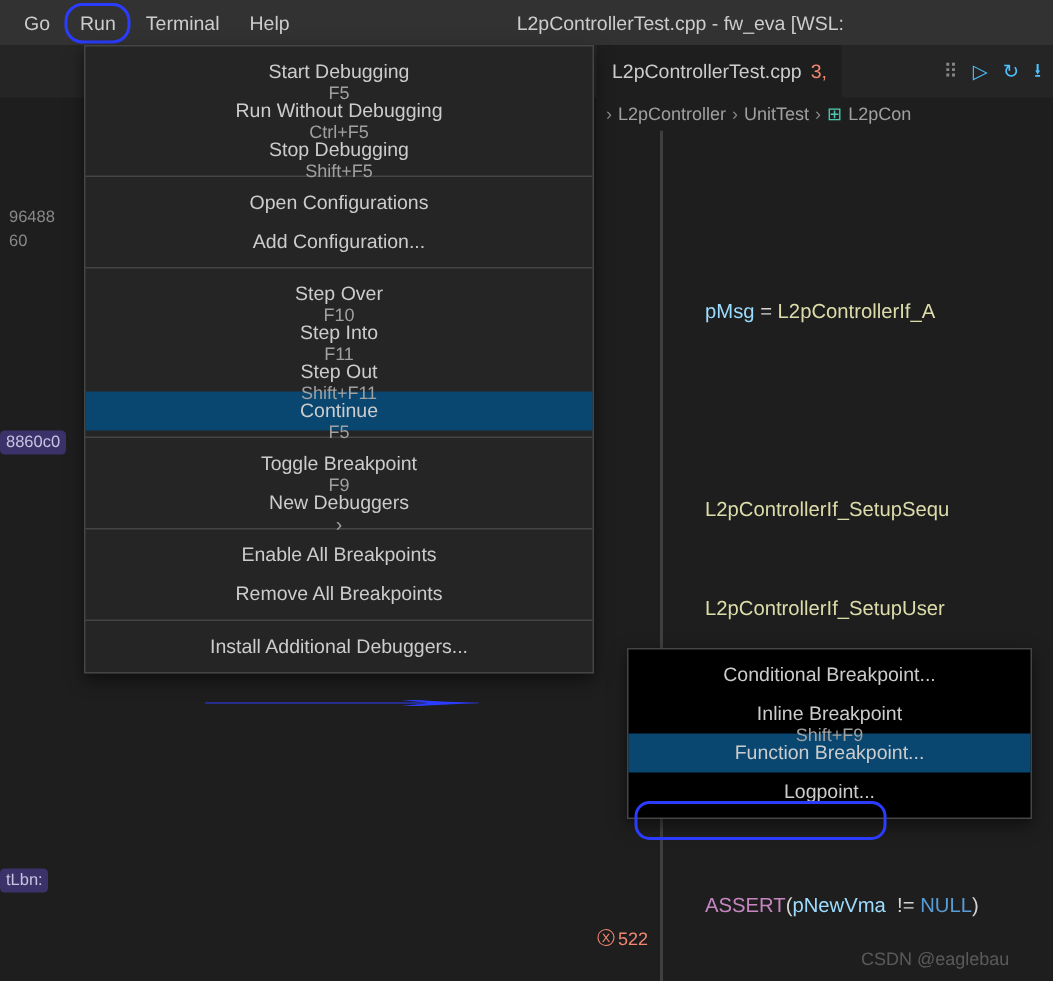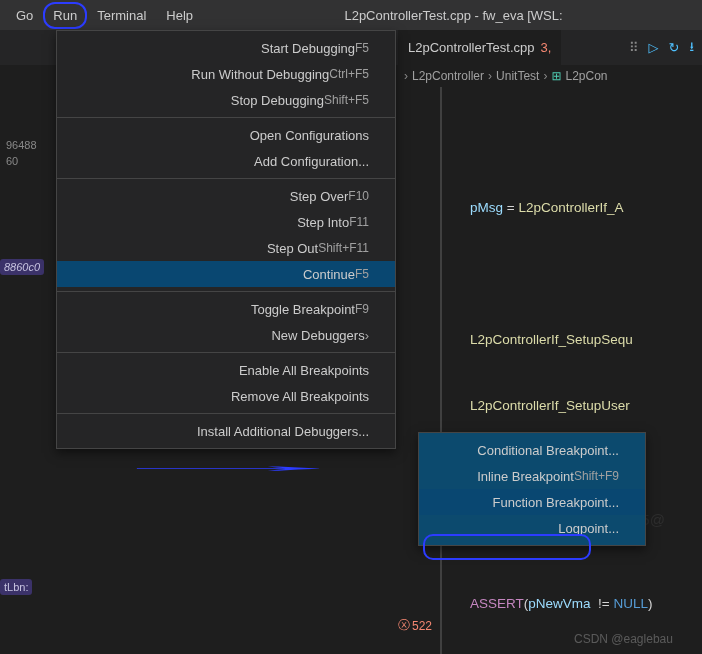--- a/index.html
+++ b/index.html
@@ -17,27 +17,27 @@
   .toolbar-icons .icon { display: inline-flex; }
 
   .breadcrumb { height: 22px; display: flex; align-items: center; padding-left: 404px; gap: 4px; color: #a0a0a0; font-size: 12px; }
   .breadcrumb .chev { color: #888; }
 
   .left-gutter { position: absolute; left: 0; top: 87px; width: 56px; }
   .gutter-item { position: absolute; font-size: 11px; color: #888; padding: 2px 4px; border-radius: 3px; }
   .gutter-item.hex { background: #3b3269; color: #c7c3e0; left: 0;}
 
   .dropdown { position: absolute; left: 56px; top: 30px; width: 340px; background: #252526; border: 1px solid #454545; box-shadow: 0 4px 10px rgba(0,0,0,0.5); z-index: 10; padding: 4px 0; }
-  .menu-item { display: flex; justify-content: flex-end; align-items: center; padding: 5px 26px 5px 26px; cursor: pointer; height: 26px; }
+  .menu-item { display: flex; justify-content: space-between; align-items: center; padding: 5px 26px 5px 26px; cursor: pointer; height: 26px; flex-direction: column; }
   .menu-item.highlight { background: #094771; }
   .menu-item .shortcut { color: #a0a0a0; font-size: 12px; }
   .menu-item .chev-right { color: #a0a0a0; }
   .menu-sep { height: 1px; background: #454545; margin: 4px 0; }
 
-  .submenu { position: absolute; left: 418px; top: 432px; width: 228px; background: #0c4a6e; border: 1px solid #454545; box-shadow: 0 4px 10px rgba(0,0,0,0.5); z-index: 20; padding: 4px 0; }
+  .submenu { position: absolute; left: 418px; top: 432px; width: 270px; background: #000000; border: 1px solid #454545; box-shadow: 0 4px 10px rgba(0,0,0,0.5); z-index: 20; padding: 4px 0; }
   .submenu .menu-item.highlight { background: #094771; }
 
   .editor { position: absolute; left: 430px; top: 87px; right: 0; bottom: 0; font-family: Consolas, monospace; font-size: 13.5px; line-height: 22px; white-space: pre; overflow: hidden; }
   .code-line { display: block; }
   .tok-id { color: #9cdcfe; }
   .tok-call { color: #dcdcaa; }
   .tok-op { color: #d4d4d4; }
   .tok-kw { color: #569cd6; }
   .tok-macro { color: #c586c0; }
   .tok-punc { color: #d4d4d4; }
@@ -83,21 +83,21 @@
   <span class="chev">›</span>
   <span>UnitTest</span>
   <span class="chev">›</span>
   <span style="color:#4ec9b0;">⊞</span>
   <span>L2pCon</span>
 </div>
 
 <div class="left-gutter">
   <div class="gutter-item" style="top:50px;left:2px;">96488</div>
   <div class="gutter-item" style="top:66px;left:2px;">60</div>
-  <div class="gutter-item hex" style="top:172px;font-style:italic;">8860c0</div>
+  <div class="gutter-item hex" style="top:200px;">8860c0</div>
   <div class="gutter-item hex" style="top:492px;">tLbn:</div>
 </div>
 
 <div class="dropdown">
   <div class="menu-item">
       <span>Start Debugging</span>
       <span class="shortcut">F5</span>
     </div>
   <div class="menu-item">
       <span>Run Without Debugging</span>

